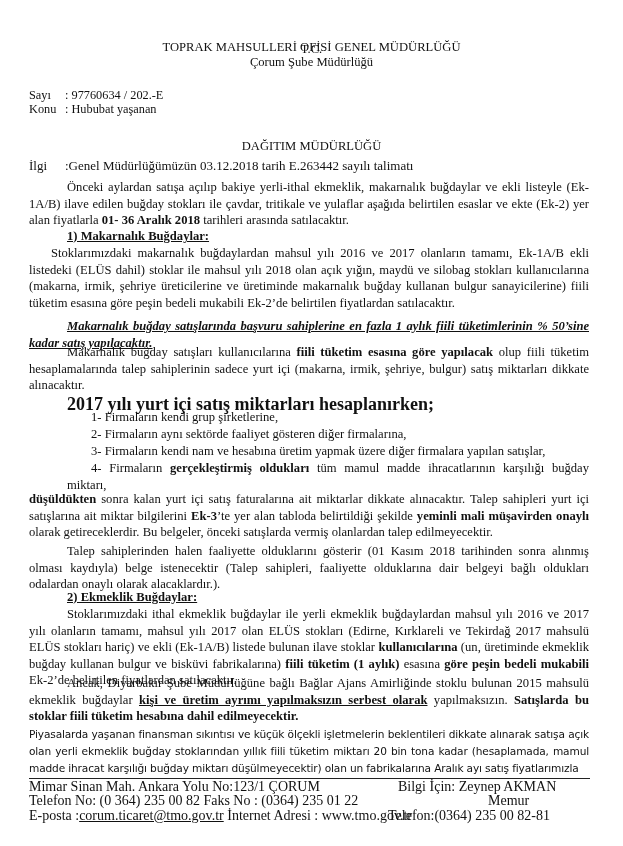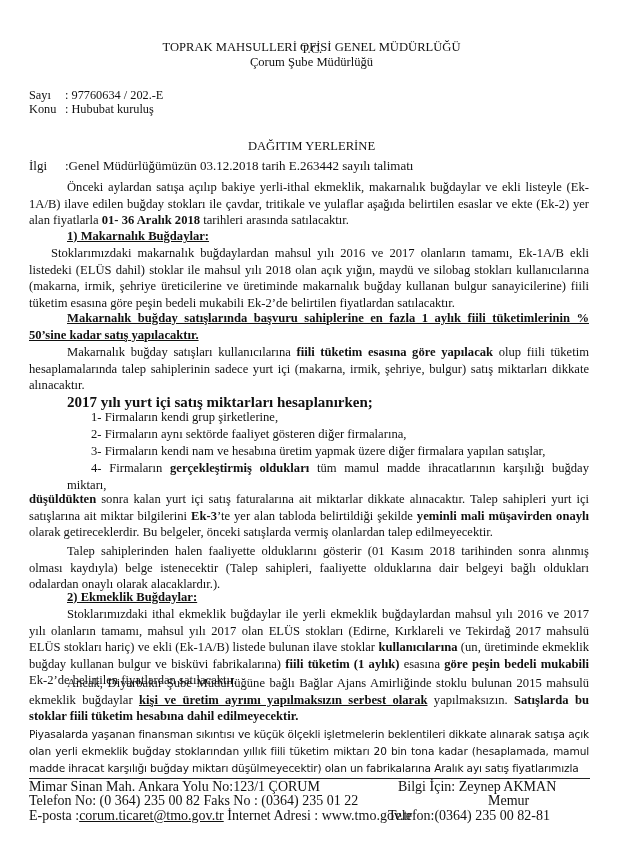--- a/index.html
+++ b/index.html
@@ -25,36 +25,36 @@
 <body>
 
 <div class="abs center hdr" style="top:42px;">T.C.</div>
 <div class="abs center hdr" style="top:40px;">TOPRAK MAHSULLERİ OFİSİ GENEL MÜDÜRLÜĞÜ</div>
 <div class="abs center hdr" style="top:55px;">Çorum Şube Müdürlüğü</div>
 
 <div class="abs meta" style="top:88px;">
   <span class="lbl">Sayı</span><span>: 97760634 / 202.-E</span>
 </div>
 <div class="abs meta" style="top:102px;">
-  <span class="lbl">Konu</span><span>: Hububat kuruluş</span>
+  <span class="lbl">Konu</span><span>: Hububat yaşanan</span>
 </div>
 
-<div class="abs center hdr" style="top:139px;">DAĞITIM YERLERİNE</div>
+<div class="abs center hdr" style="top:139px;">DAĞITIM MÜDÜRLÜĞÜ</div>
 
 <div class="abs meta" style="top:159px; font-size:13px;">
   <span class="lbl">İlgi</span><span>:Genel Müdürlüğümüzün 03.12.2018 tarih  E.263442  sayılı talimatı</span>
 </div>
 
 <div class="abs p ind" style="top:179px;"><span>Önceki aylardan satışa açılıp bakiye yerli-ithal ekmeklik, makarnalık buğdaylar ve ekli listeyle (Ek-1A/B) ilave edilen buğday stokları ile çavdar, tritikale ve yulaflar aşağıda belirtilen esaslar ve ekte (Ek-2) yer alan fiyatlarla </span><span class="b">01- 36 Aralık 2018</span><span> tarihleri arasında satılacaktır.</span></div>
 
 <div class="abs sec" style="top:229px;">1) Makarnalık Buğdaylar:</div>
 <div class="abs p" style="top:245px; text-indent:22px;">Stoklarımızdaki makarnalık buğdaylardan mahsul yılı 2016 ve 2017 olanların tamamı, Ek-1A/B ekli listedeki (ELÜS dahil) stoklar ile mahsul yılı 2018 olan açık yığın, maydü ve silobag stokları kullanıcılarına (makarna, irmik, şehriye üreticilerine ve üretiminde makarnalık buğday kullanan bulgur sanayicilerine) fiili tüketim esasına göre peşin bedeli mukabili Ek-2’de belirtilen fiyatlardan satılacaktır.</div>
-<div class="abs p ind b u" style="top:310px;">Makarnalık buğday satışlarında başvuru sahiplerine en fazla 1 aylık fiili tüketimlerinin % 50’sine kadar satış yapılacaktır.</div>
+<div class="abs p ind b u" style="top:318px;font-style:italic;">Makarnalık buğday satışlarında başvuru sahiplerine en fazla 1 aylık fiili tüketimlerinin % 50’sine kadar satış yapılacaktır.</div>
 <div class="abs p ind" style="top:344px;"><span>Makarnalık buğday satışları kullanıcılarına </span><span class="b">fiili tüketim esasına göre yapılacak</span><span> olup fiili tüketim hesaplamalarında talep sahiplerinin sadece yurt içi (makarna, irmik, şehriye, bulgur) satış miktarları dikkate alınacaktır.</span></div>
-<div class="abs b" style="top:394px; left:67px; font-size:15px;text-align:center;">2017 yılı yurt içi satış miktarları hesaplanırken;</div>
+<div class="abs b" style="top:394px; left:67px; font-size:18px;text-align:center;">2017 yılı yurt içi satış miktarları hesaplanırken;</div>
 <div class="abs li" style="top:409px;">1- Firmaların kendi grup şirketlerine,</div>
 <div class="abs li" style="top:426px;">2- Firmaların aynı sektörde faaliyet gösteren diğer firmalarına,</div>
 <div class="abs li" style="top:443px;">3- Firmaların kendi nam ve hesabına üretim yapmak üzere diğer firmalara yapılan satışlar,</div>
 <div class="abs p" style="top:460px; left:67px; width:522px; text-indent:24px;"><span>4- Firmaların </span><span class="b">gerçekleştirmiş oldukları</span><span> tüm mamul madde ihracatlarının karşılığı buğday miktarı,</span></div>
 <div class="abs p" style="top:491px;"><span class="b">düşüldükten</span><span> sonra kalan yurt içi satış faturalarına ait miktarlar dikkate alınacaktır. Talep sahipleri yurt içi satışlarına ait miktar bilgilerini </span><span class="b">Ek-3</span><span>’te yer alan tabloda belirtildiği şekilde </span><span class="b">yeminli mali müşavirden onaylı</span><span> olarak getireceklerdir. Bu belgeler, önceki satışlarda vermiş olanlardan talep edilmeyecektir.</span></div>
 <div class="abs p ind" style="top:543px;">Talep sahiplerinden halen faaliyette olduklarını gösterir (01 Kasım 2018 tarihinden sonra alınmış olması kaydıyla) belge istenecektir (Talep sahipleri, faaliyette olduklarına dair belgeyi bağlı oldukları odalardan onaylı olarak alacaklardır.).</div>
 
 <div class="abs sec" style="top:590px;">2) Ekmeklik Buğdaylar:</div>
 <div class="abs p ind" style="top:606px;"><span>Stoklarımızdaki ithal ekmeklik buğdaylar ile yerli ekmeklik buğdaylardan mahsul yılı 2016 ve 2017 yılı olanların tamamı, mahsul yılı 2017 olan ELÜS stokları (Edirne, Kırklareli ve Tekirdağ 2017 mahsulü ELÜS stokları hariç) ve ekli (Ek-1A/B) listede bulunan ilave stoklar </span><span class="b">kullanıcılarına</span><span> (un, üretiminde ekmeklik buğday kullanan bulgur ve bisküvi fabrikalarına) </span><span class="b">fiili tüketim (1 aylık)</span><span> esasına </span><span class="b">göre peşin bedeli mukabili</span><span> Ek-2’de belirtilen fiyatlardan satılacaktır.</span></div>
 <div class="abs p ind" style="top:675px;"><span>Ancak, Diyarbakır Şube Müdürlüğüne bağlı Bağlar Ajans Amirliğinde stoklu bulunan 2015 mahsulü ekmeklik buğdaylar </span><span class="b u">kişi ve üretim ayrımı yapılmaksızın serbest olarak</span><span> yapılmaksızın.</span> <span class="b">Satışlarda bu stoklar fiili tüketim hesabına dahil edilmeyecektir.</span></div>

